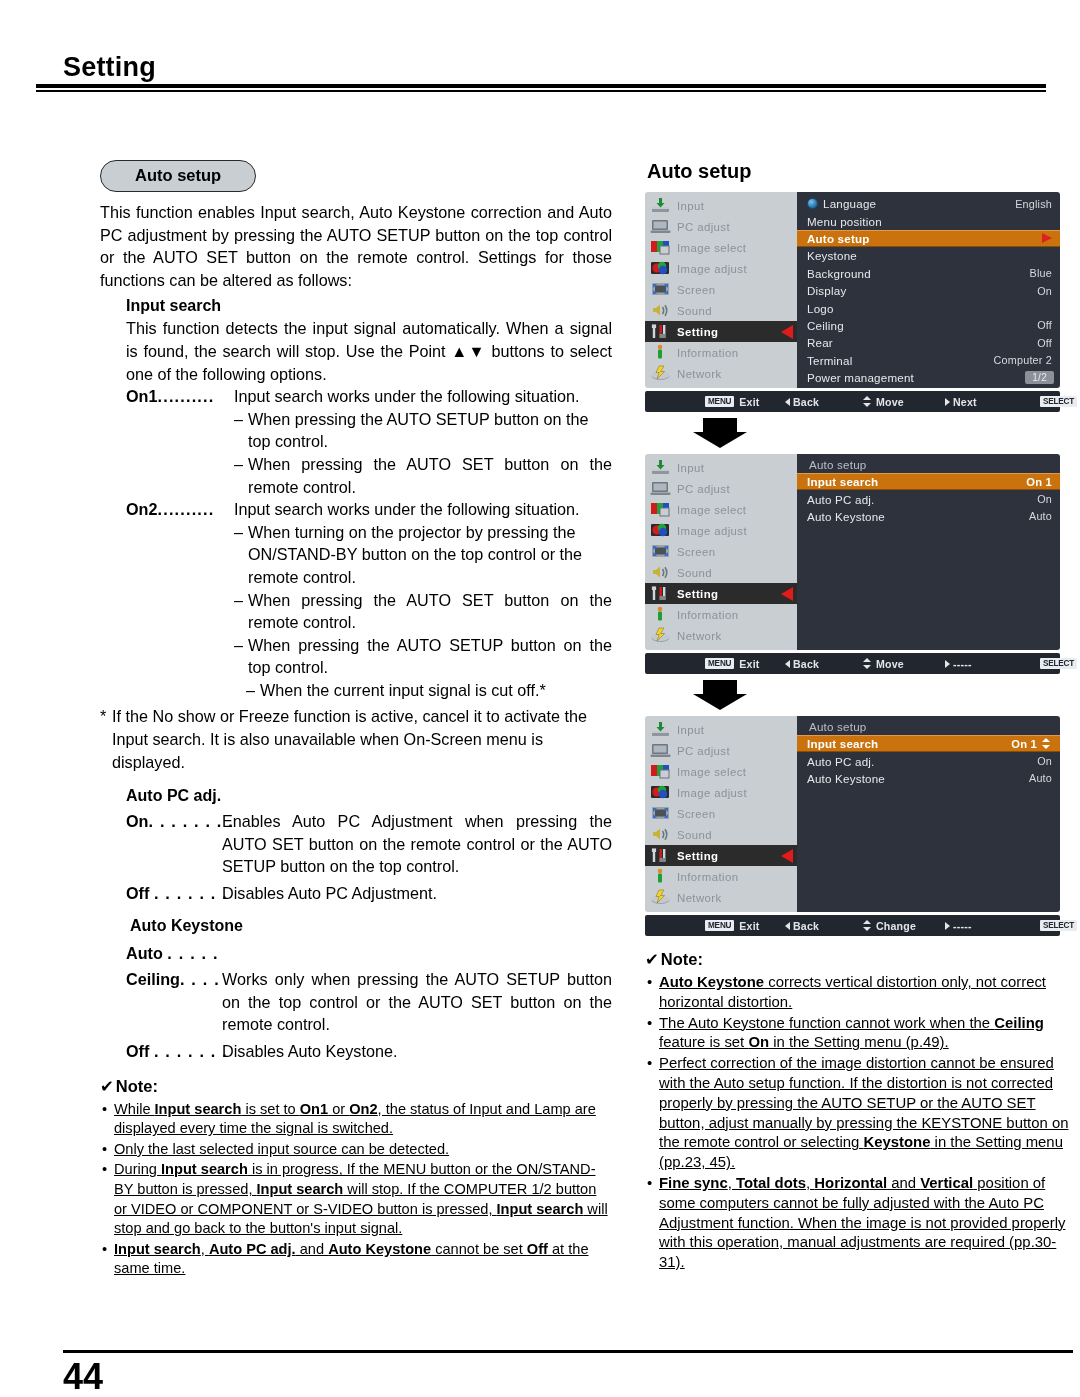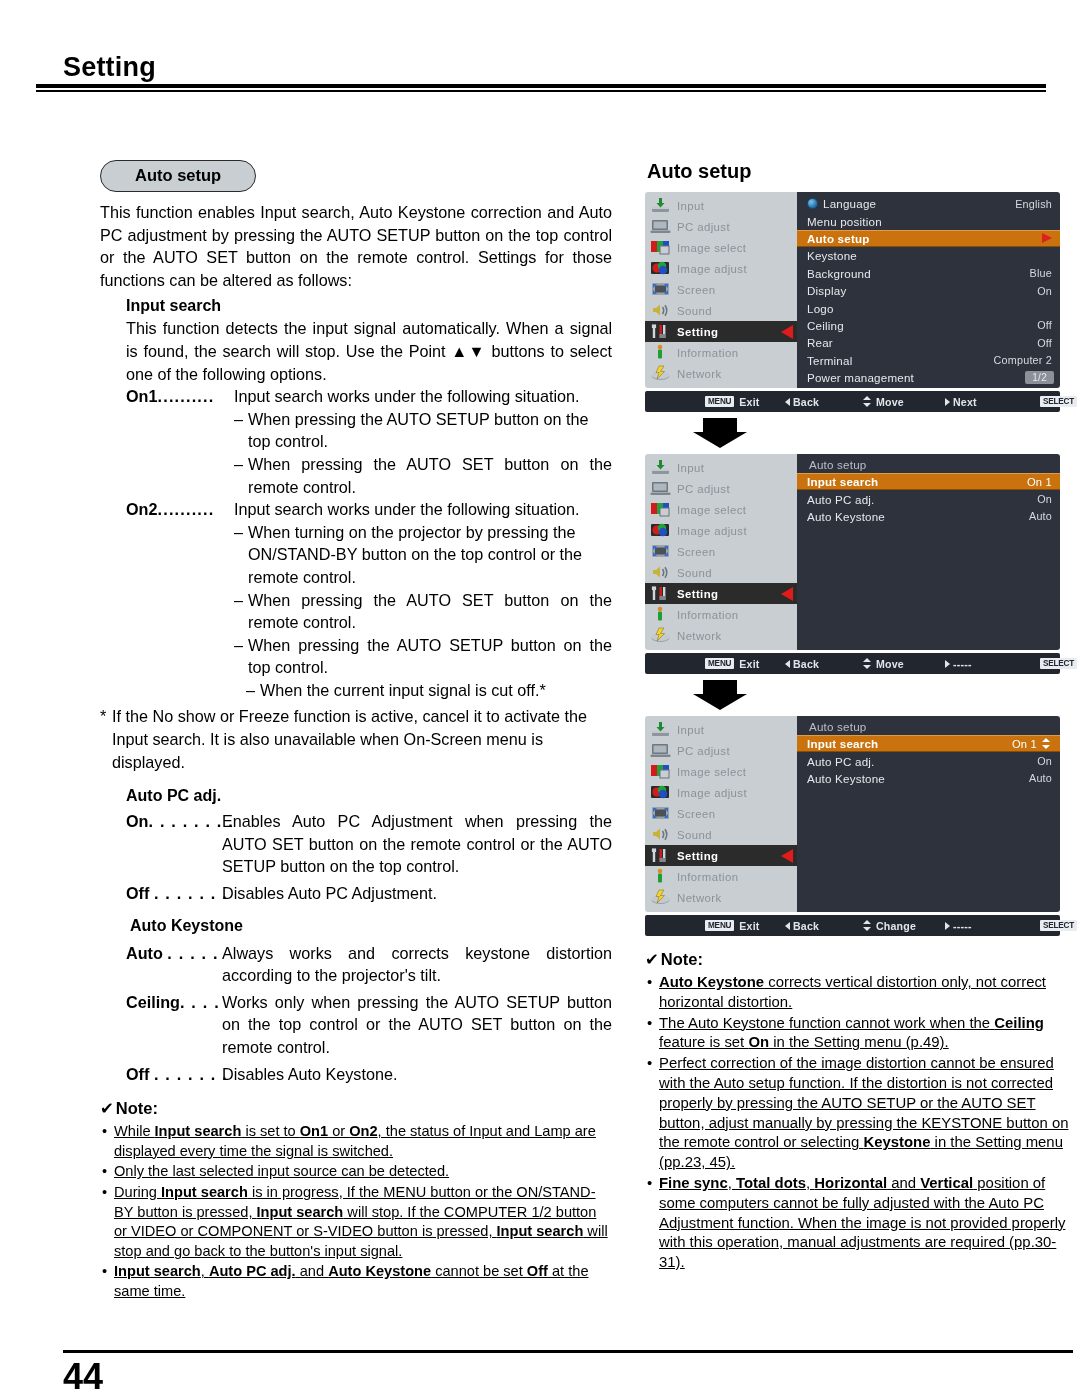--- a/index.html
+++ b/index.html
@@ -117,21 +117,21 @@
   .osd-main .mrow {
     display:flex; justify-content:space-between; align-items:center;
     height:17.4px; padding:0 8px 0 10px; font-size:11.6px; letter-spacing:.2px;
   }
   .osd-main .mrow .mlbl { white-space:nowrap; }
   .osd-main .mrow .mval { color:#d6d9de; font-size:10.8px; white-space:nowrap; }
   .osd-main .mrow.sel {
     background:#c9720e; color:#ffffff; font-weight:bold;
     border-top:1px solid #e09a4a; border-bottom:1px solid #8a4d06;
   }
-  .osd-main .mrow.sel .mval { color:#ffffff; font-weight:normal; font-size:11.2px;}
+  .osd-main .mrow.sel .mval { color:#ffffff; font-weight:bold; font-size:11.2px;}
   .osd-main .mrow .globe {
     width:11px;height:11px;border-radius:50%;
     background:radial-gradient(circle at 35% 32%, #7fc3e8, #1f6fa8 70%);
     display:inline-block; margin-right:5px; border:1px solid #14517d; flex:0 0 11px;
   }
   .osd-main .mrow .lwrap { display:flex; align-items:center; }
   .arrow-right-red {
     width:0;height:0;border-top:5.5px solid transparent;border-bottom:5.5px solid transparent;
     border-left:10px solid #e02020;
   }
@@ -269,21 +269,20 @@
       <span class="term term-col-2"><span>Off</span> <span class="dots">. . . . . . .</span></span>
       <span class="desc">Disables Auto PC Adjustment.</span>
     </div>
   </div>
 
   <div class="sub-head" style="margin-top:12px; margin-left:30px;">Auto Keystone</div>
 
   <div class="indent-block" style="margin-top:7px;">
     <div class="defrow">
       <span class="term term-col-2"><span>Auto</span> <span class="dots">. . . . .</span></span>
-      <span class="desc">Always works and corrects keystone distortion according to the projector's tilt.</span>
     </div>
     <div class="defrow" style="margin-top:4px;">
       <span class="term term-col-2"><span>Ceiling</span><span class="dots">. . . .</span></span>
       <span class="desc">Works only when pressing the AUTO SETUP button on the top control or the AUTO SET button on the remote control.</span>
     </div>
     <div class="defrow" style="margin-top:4px;">
       <span class="term term-col-2"><span>Off</span> <span class="dots">. . . . . . .</span></span>
       <span class="desc">Disables Auto Keystone.</span>
     </div>
   </div>

